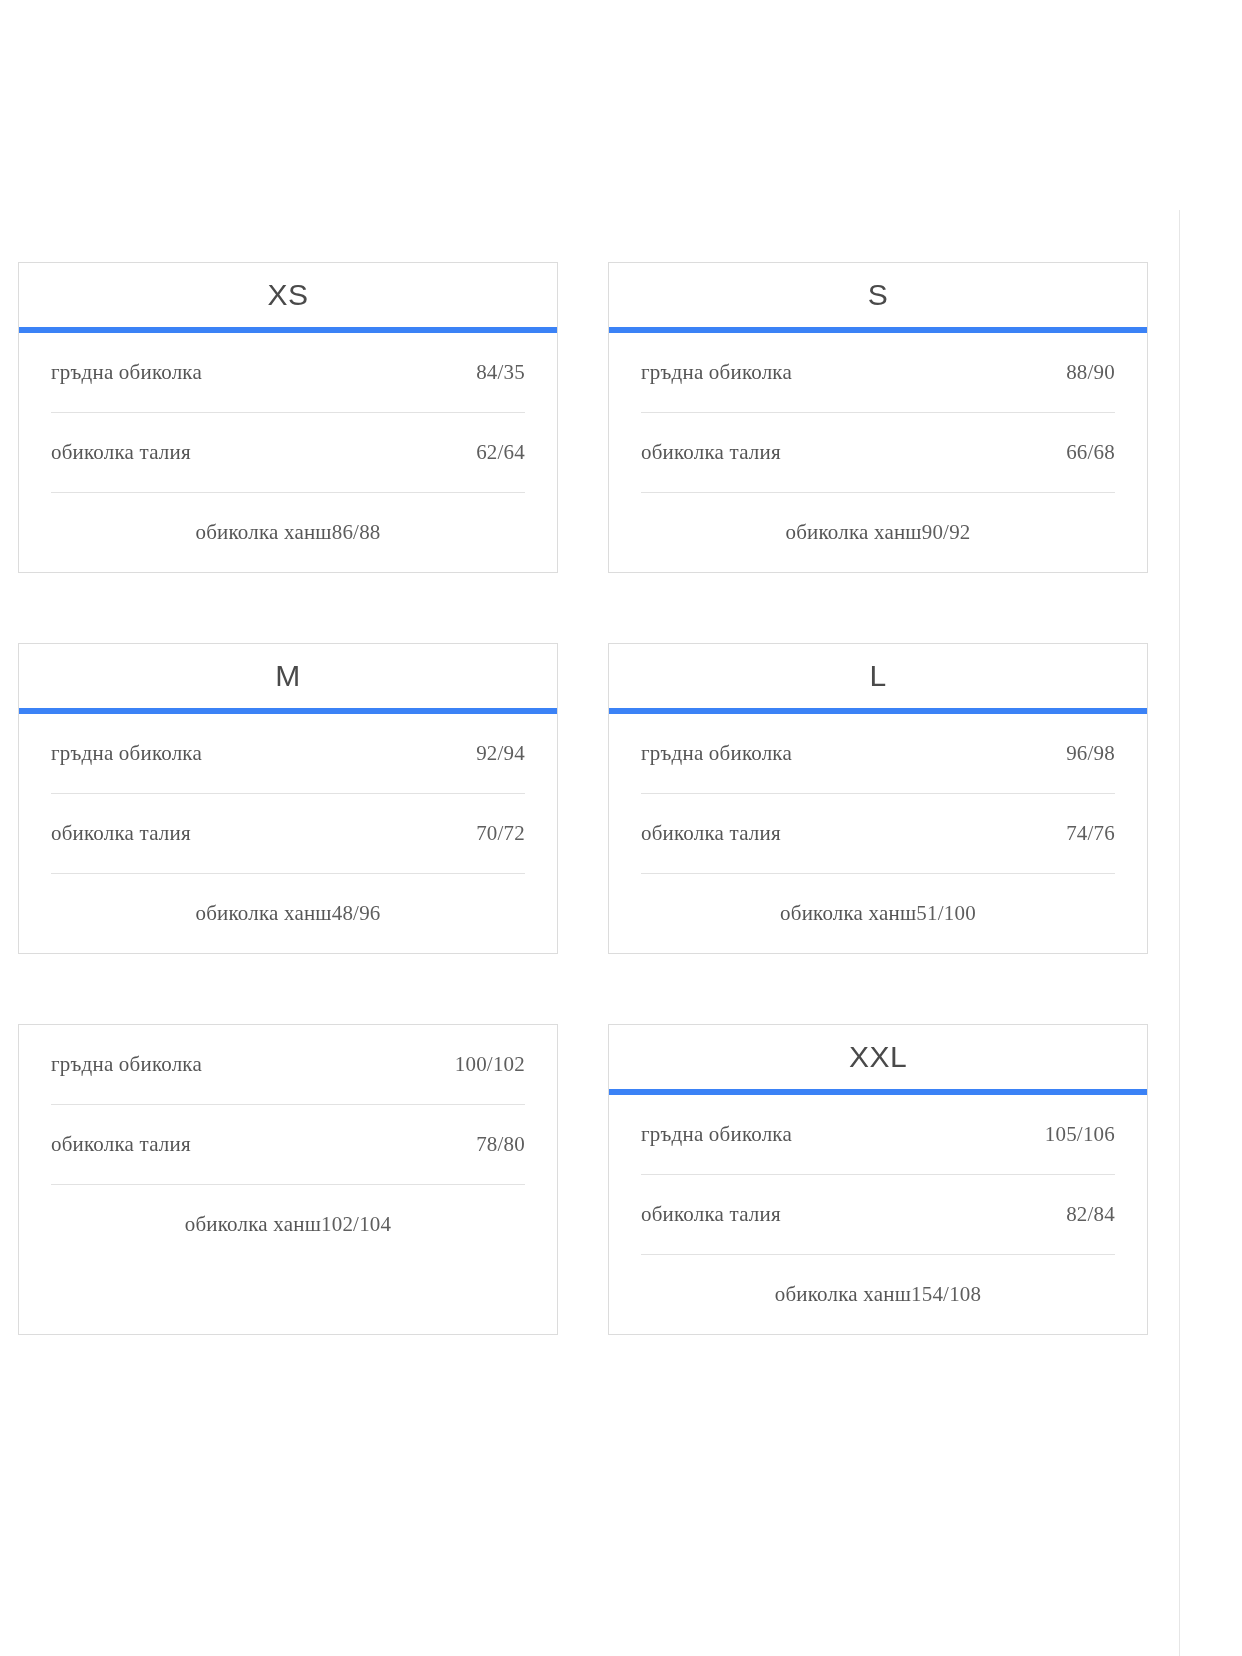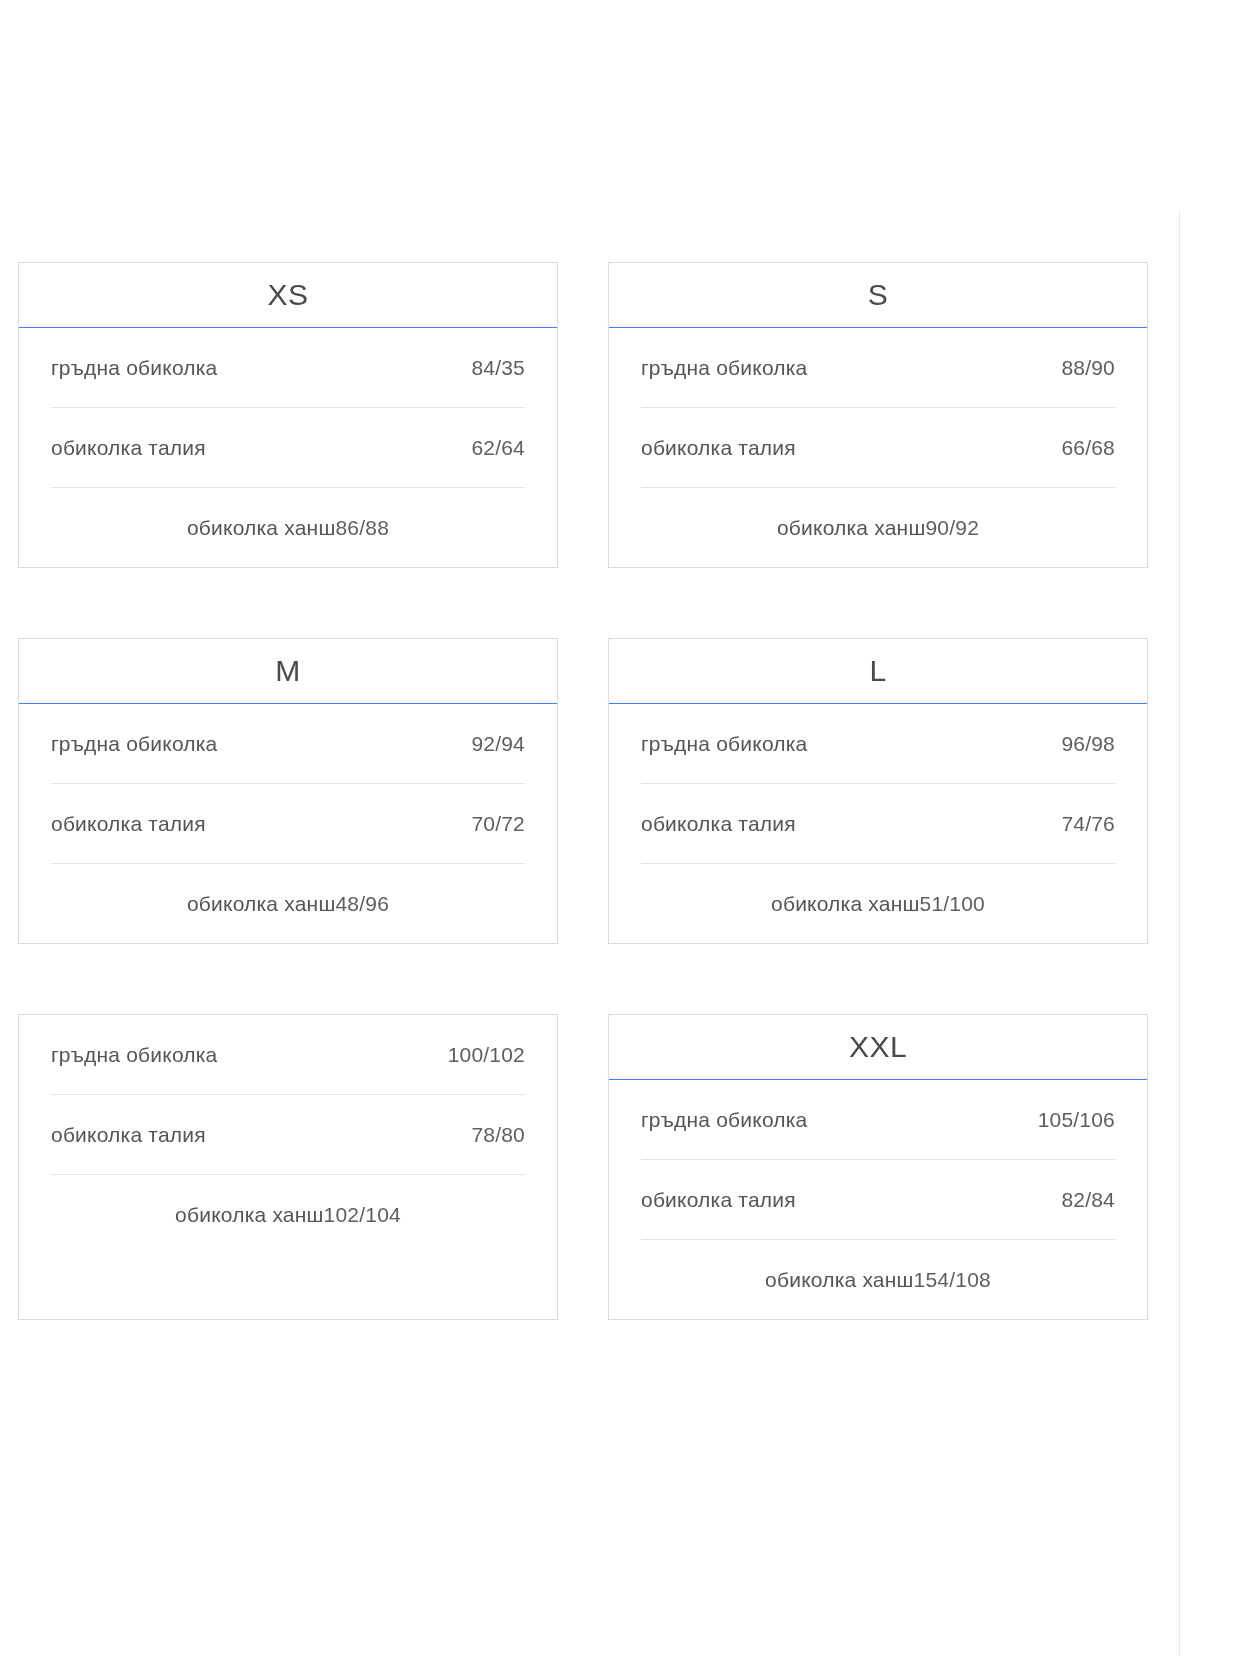--- a/index.html
+++ b/index.html
@@ -50,32 +50,33 @@
     background: #ffffff;
     box-sizing: border-box;
     padding: 0;
   }
 
   .card-header {
     height: 64px;
     display: flex;
     align-items: center;
     justify-content: center;
-    border-bottom: 1px solid #3b82f6;
+    border-bottom: 6px solid #3b82f6;
   }
 
   .card-header span {
     font-size: 30px;
     font-weight: 400;
     color: #4a4a4a;
     letter-spacing: 0.5px;
   }
 
   .rows {
     padding: 0 32px;
+    font-family: Liberation Serif, serif;
   }
 
   .row {
     display: flex;
     align-items: center;
     justify-content: space-between;
     height: 79px;
     border-bottom: 1px solid #e2e2e2;
   }
 

